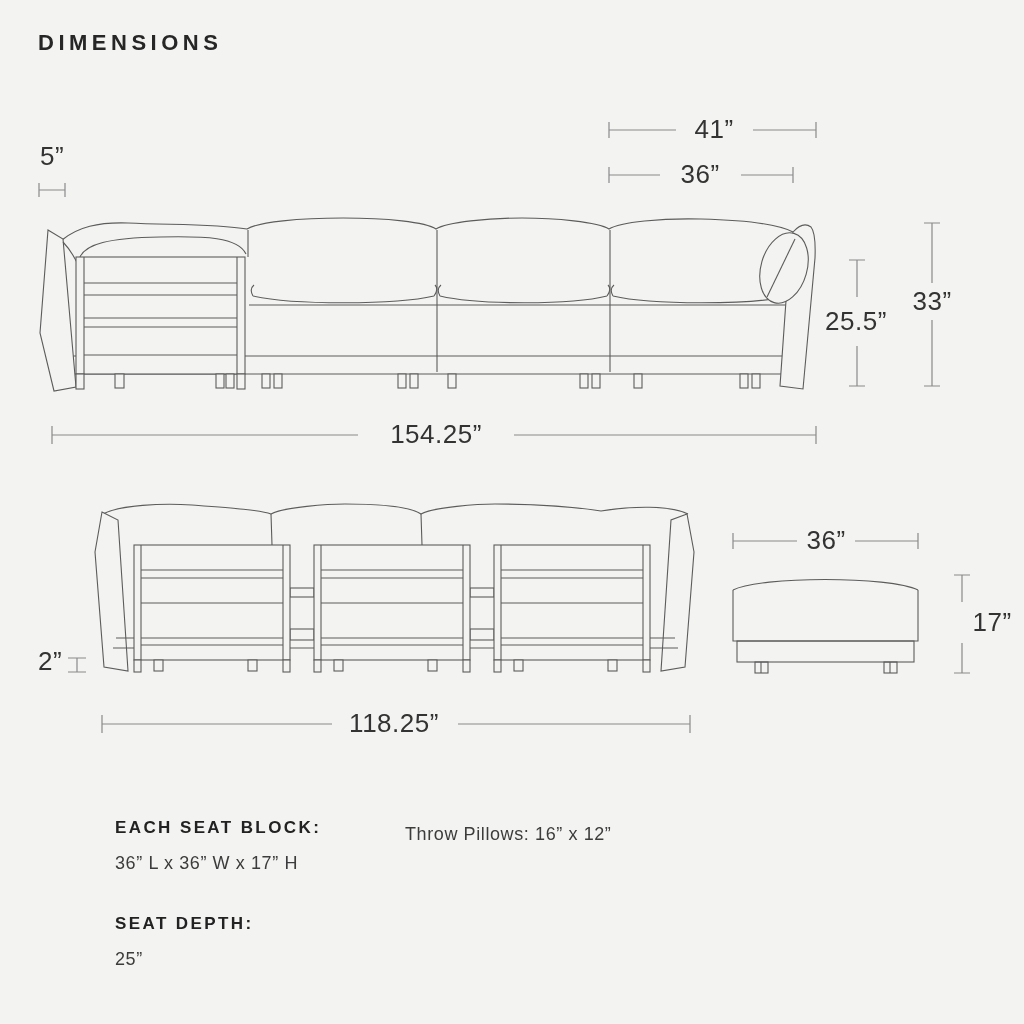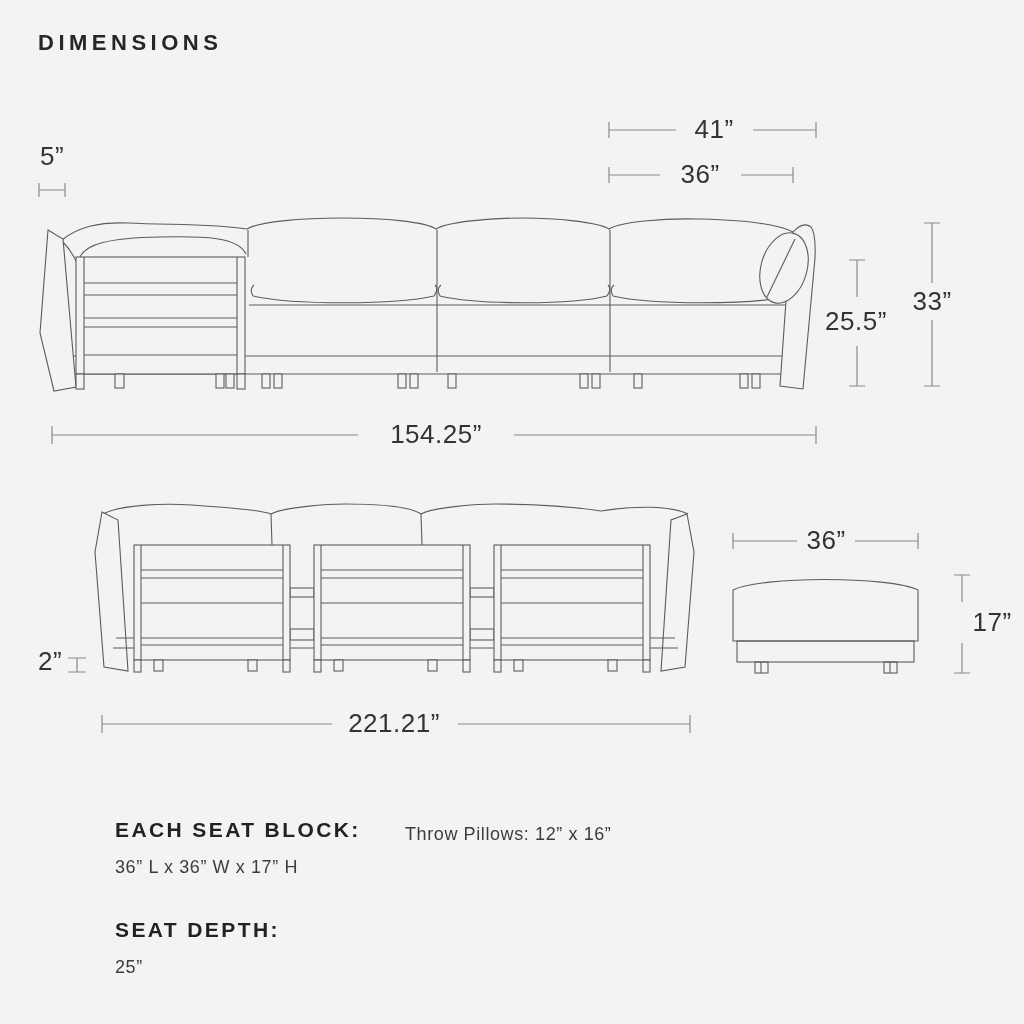--- a/index.html
+++ b/index.html
@@ -19,21 +19,21 @@
   svg.art{position:absolute;left:0;top:0;}
   .dim{
     position:absolute;transform:translate(-50%,-50%);
     font-size:26px;color:#333;letter-spacing:0.5px;white-space:nowrap;
     font-weight:400;
   }
   .spec-col{position:absolute;}
   #spec-left{left:115px;top:818px;}
   #spec-right{left:405px;top:816px;}
   .spec-h{
-    font-weight:bold;font-size:21px;letter-spacing:2.4px;color:#222;
+    font-weight:bold;font-size:17px;letter-spacing:2.4px;color:#222;
     margin:0 0 15px 0;white-space:nowrap;
   }
   .spec-v{
     font-size:18px;color:#3c3c3c;letter-spacing:0.6px;
     margin:8px 0 16px 0;white-space:nowrap;
   }
   .gap-lg{margin-bottom:40px;}
 </style>
 </head>
 <body>
@@ -196,26 +196,26 @@
   </g>
 </svg>
 
 <span class="dim" style="left:52px;top:156px;">5”</span>
 <span class="dim" style="left:714px;top:129px;">41”</span>
 <span class="dim" style="left:700px;top:174px;">36”</span>
 <span class="dim" style="left:436px;top:434px;">154.25”</span>
 <span class="dim" style="left:856px;top:321px;">25.5”</span>
 <span class="dim" style="left:932px;top:301px;">33”</span>
 <span class="dim" style="left:50px;top:661px;">2”</span>
-<span class="dim" style="left:394px;top:723px;">221.21”</span>
+<span class="dim" style="left:394px;top:723px;">118.25”</span>
 <span class="dim" style="left:826px;top:540px;">36”</span>
 <span class="dim" style="left:964px;top:622px;margin-left:28px;">17”</span>
 
 <div class="spec-col" id="spec-left">
   <div class="spec-h">EACH SEAT BLOCK:</div>
   <div class="spec-v gap-lg">36” L x 36” W x 17” H</div>
   <div class="spec-h">SEAT DEPTH:</div>
   <div class="spec-v">25”</div>
 </div>
 
 <div class="spec-col" id="spec-right">
-  <div class="spec-v">Throw Pillows: 12” x 16”</div>
+  <div class="spec-v">Throw Pillows: 16” x 12”</div>
 </div>
 
 </body></html>

